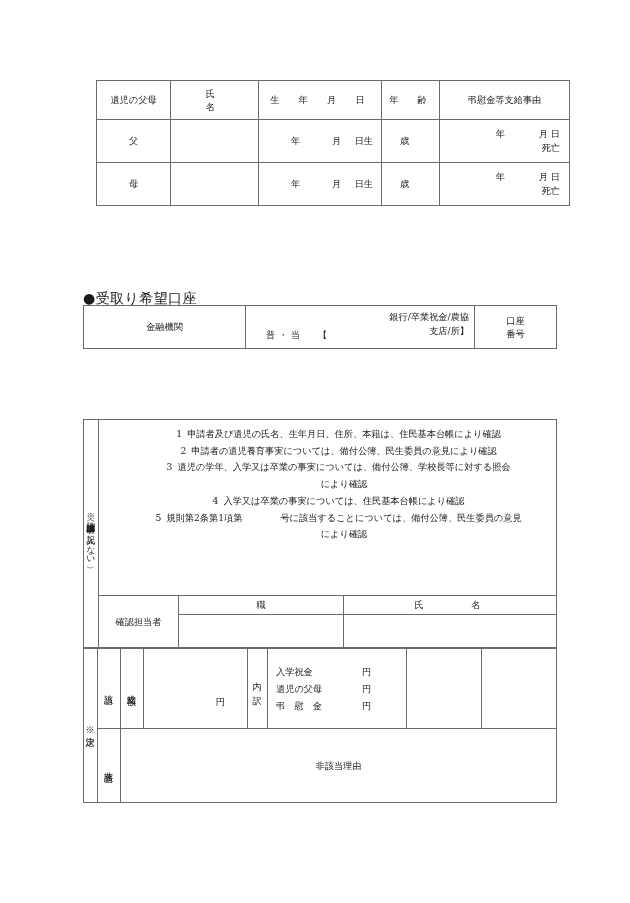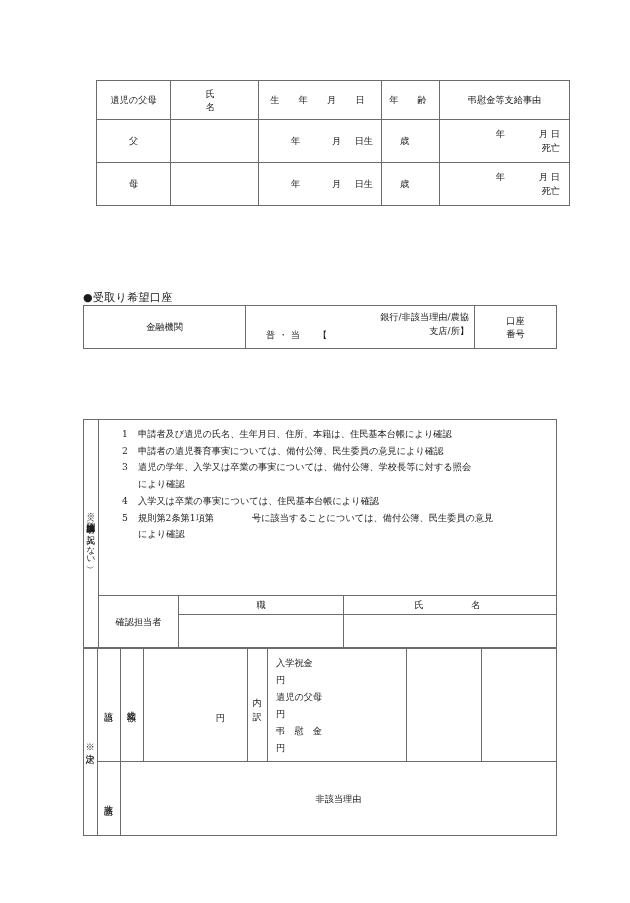--- a/index.html
+++ b/index.html
@@ -91,21 +91,21 @@
     text-align: left;
     padding: 5px 6px 5px 7px;
     line-height: 1.55;
   }
 
   
   #acct-heading {
     position: absolute;
     left: 83px;
     top: 290px;
-    font-size: 11px;
+    font-size: 14px;
     letter-spacing: 0.03em;
   }
 
   
   #t2 {
     position: absolute;
     left: 83px;
     top: 305px;
     width: 473px;
   }
@@ -149,21 +149,21 @@
 
   .conf-side {
     width: 15px;
   }
   .conf-side .vert {
     letter-spacing: 0.05em;
     font-size: 8.6px;
   }
 
   .conf-list {
-    text-align: left;
+    text-align: center;
     padding: 6px 6px 7px 7px;
     line-height: 1.82;
     font-size: 9.2px;
     margin-left: 16px;
   }
   .conf-item { white-space: nowrap; }
   .conf-num {
     display: inline-block;
     width: 16px;
   }
@@ -191,21 +191,20 @@
     height: 100%;
     box-sizing: border-box;
   }
   .breakdown {
     text-align: left;
     padding: 5px 0 5px 8px;
     line-height: 1.85;
   }
   .bd-row {
     display: flex;
-    flex-direction: column;
   }
   .bd-name { width: 86px; display: inline-block; }
   .bd-yen  { display: inline-block; }
 
   .hitogai-reason {
     text-align: left;
     vertical-align: top;
     padding: 5px 0 0 8px;
   }
 </style>
@@ -292,21 +291,21 @@
     </colgroup>
     <tbody>
 
       <tr>
         <td style="width:60px;">金融機関</td>
         <td colspan="3" style="padding:0">
           <div class="bank-mid" style="height:42px">
             <span class="bank-futou">普・当</span>
             <span class="bank-bracket">【</span>
             <span class="bank-kinds">
-              <span style="display:block">銀行/非該当理由/農協</span>
+              <span style="display:block">銀行/卒業祝金/農協</span>
               <span style="display:block">支店/所】</span>
             </span>
           </div>
         </td>
         <td style="width:33px">
           <div>口座</div>
           <div>番号</div>
         </td>
         <td></td>
       </tr>

